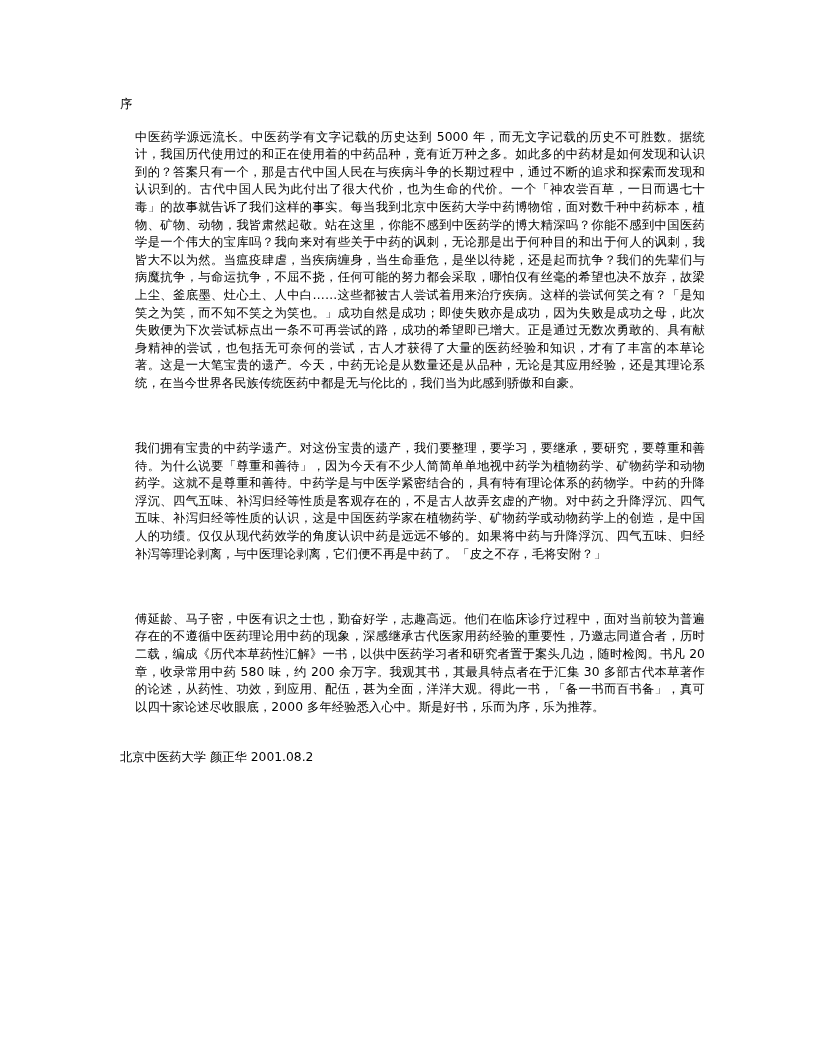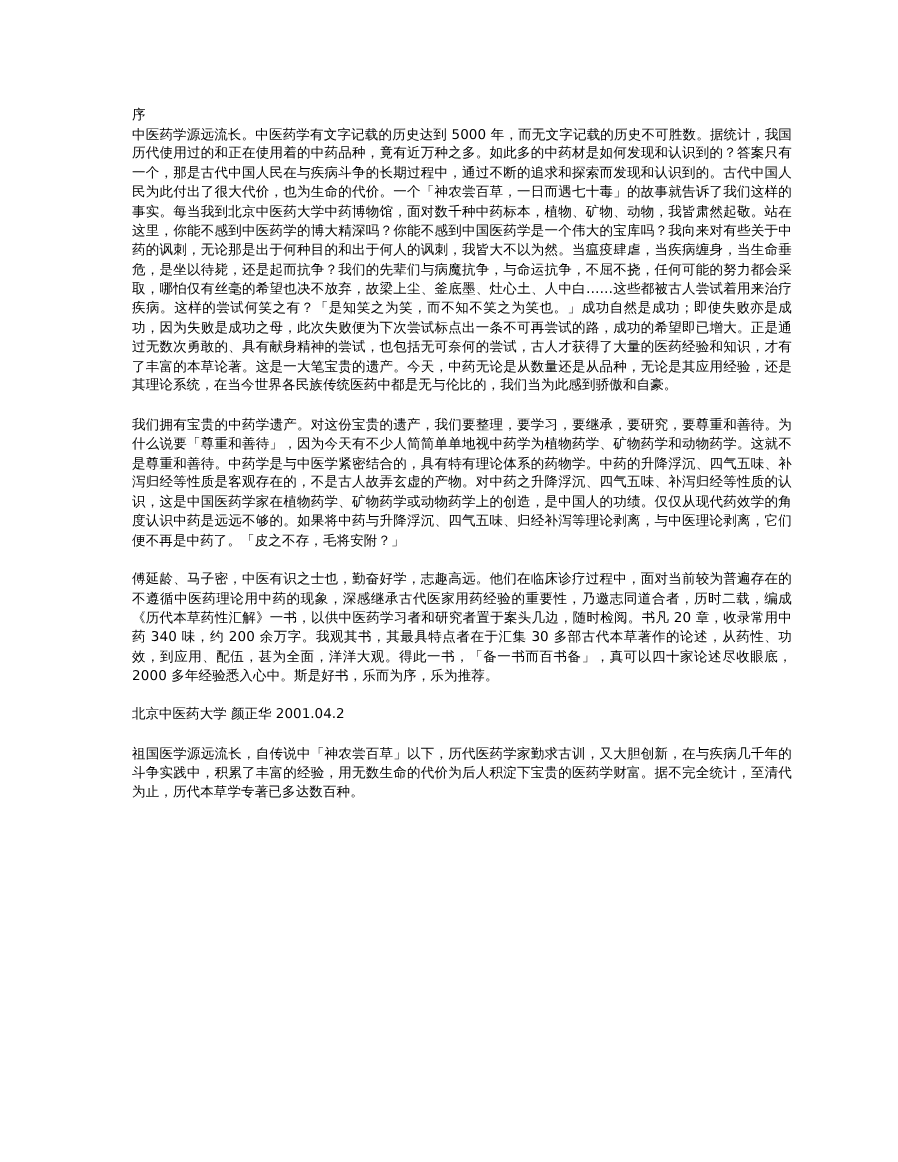--- a/index.html
+++ b/index.html
@@ -21,21 +21,21 @@
     padding: 96px 96px 96px 120px;
   }
   .doc-body {
     width: 600px;
   }
   .para {
     font-size: 12.3px;
     line-height: 17.6px;
     text-align: justify;
     text-justify: inter-ideograph;
-    margin: 0;
+    margin: 15px;
     letter-spacing: 0.1px;
   }
   .spacer {
     height: 17.6px;
   }
   .heading {
     font-size: 12.3px;
     line-height: 17.6px;
     margin: 0;
   }
@@ -49,21 +49,20 @@
 <body>
 
 <div class="page">
   <div class="doc-body">
 
     <p class="heading">序</p>
     <p class="para">中医药学源远流长。中医药学有文字记载的历史达到 5000 年，而无文字记载的历史不可胜数。据统计，我国历代使用过的和正在使用着的中药品种，竟有近万种之多。如此多的中药材是如何发现和认识到的？答案只有一个，那是古代中国人民在与疾病斗争的长期过程中，通过不断的追求和探索而发现和认识到的。古代中国人民为此付出了很大代价，也为生命的代价。一个「神农尝百草，一日而遇七十毒」的故事就告诉了我们这样的事实。每当我到北京中医药大学中药博物馆，面对数千种中药标本，植物、矿物、动物，我皆肃然起敬。站在这里，你能不感到中医药学的博大精深吗？你能不感到中国医药学是一个伟大的宝库吗？我向来对有些关于中药的讽刺，无论那是出于何种目的和出于何人的讽刺，我皆大不以为然。当瘟疫肆虐，当疾病缠身，当生命垂危，是坐以待毙，还是起而抗争？我们的先辈们与病魔抗争，与命运抗争，不屈不挠，任何可能的努力都会采取，哪怕仅有丝毫的希望也决不放弃，故梁上尘、釜底墨、灶心土、人中白……这些都被古人尝试着用来治疗疾病。这样的尝试何笑之有？「是知笑之为笑，而不知不笑之为笑也。」成功自然是成功；即使失败亦是成功，因为失败是成功之母，此次失败便为下次尝试标点出一条不可再尝试的路，成功的希望即已增大。正是通过无数次勇敢的、具有献身精神的尝试，也包括无可奈何的尝试，古人才获得了大量的医药经验和知识，才有了丰富的本草论著。这是一大笔宝贵的遗产。今天，中药无论是从数量还是从品种，无论是其应用经验，还是其理论系统，在当今世界各民族传统医药中都是无与伦比的，我们当为此感到骄傲和自豪。</p>
     <div class="spacer"></div>
     <p class="para">我们拥有宝贵的中药学遗产。对这份宝贵的遗产，我们要整理，要学习，要继承，要研究，要尊重和善待。为什么说要「尊重和善待」，因为今天有不少人简简单单地视中药学为植物药学、矿物药学和动物药学。这就不是尊重和善待。中药学是与中医学紧密结合的，具有特有理论体系的药物学。中药的升降浮沉、四气五味、补泻归经等性质是客观存在的，不是古人故弄玄虚的产物。对中药之升降浮沉、四气五味、补泻归经等性质的认识，这是中国医药学家在植物药学、矿物药学或动物药学上的创造，是中国人的功绩。仅仅从现代药效学的角度认识中药是远远不够的。如果将中药与升降浮沉、四气五味、归经补泻等理论剥离，与中医理论剥离，它们便不再是中药了。「皮之不存，毛将安附？」</p>
     <div class="spacer"></div>
-    <p class="para">傅延龄、马子密，中医有识之士也，勤奋好学，志趣高远。他们在临床诊疗过程中，面对当前较为普遍存在的不遵循中医药理论用中药的现象，深感继承古代医家用药经验的重要性，乃邀志同道合者，历时二载，编成《历代本草药性汇解》一书，以供中医药学习者和研究者置于案头几边，随时检阅。书凡 20 章，收录常用中药 340 味，约 200 余万字。我观其书，其最具特点者在于汇集 30 多部古代本草著作的论述，从药性、功效，到应用、配伍，甚为全面，洋洋大观。得此一书，「备一书而百书备」，真可以四十家论述尽收眼底，2000 多年经验悉入心中。斯是好书，乐而为序，乐为推荐。</p>
+    <p class="para">傅延龄、马子密，中医有识之士也，勤奋好学，志趣高远。他们在临床诊疗过程中，面对当前较为普遍存在的不遵循中医药理论用中药的现象，深感继承古代医家用药经验的重要性，乃邀志同道合者，历时二载，编成《历代本草药性汇解》一书，以供中医药学习者和研究者置于案头几边，随时检阅。书凡 20 章，收录常用中药 580 味，约 200 余万字。我观其书，其最具特点者在于汇集 30 多部古代本草著作的论述，从药性、功效，到应用、配伍，甚为全面，洋洋大观。得此一书，「备一书而百书备」，真可以四十家论述尽收眼底，2000 多年经验悉入心中。斯是好书，乐而为序，乐为推荐。</p>
     <div class="spacer"></div>
-    <p class="byline">北京中医药大学 颜正华 2001.04.2</p>
+    <p class="byline">北京中医药大学 颜正华 2001.08.2</p>
     <div class="spacer"></div>
-    <p class="para">祖国医学源远流长，自传说中「神农尝百草」以下，历代医药学家勤求古训，又大胆创新，在与疾病几千年的斗争实践中，积累了丰富的经验，用无数生命的代价为后人积淀下宝贵的医药学财富。据不完全统计，至清代为止，历代本草学专著已多达数百种。</p>
     <div class="spacer"></div>
 
   </div>
 </div>
 
 </body></html>

